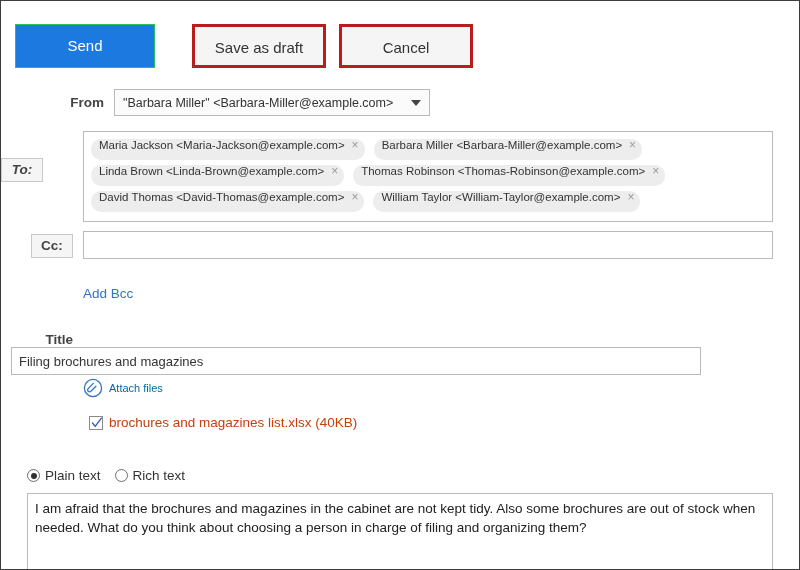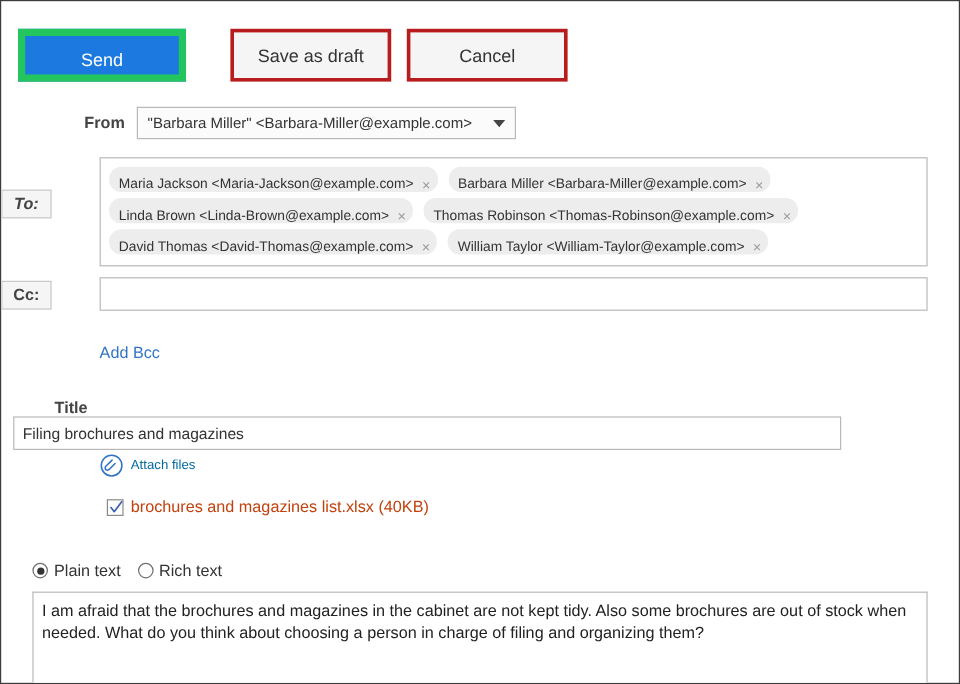--- a/index.html
+++ b/index.html
@@ -43,21 +43,21 @@
     line-height: 42px;
     text-align: center;
     cursor: pointer;
     user-select: none;
     padding: 0;
   }
   .btn-send {
     width: 140px;
     background: #1b79e0;
     color: #ffffff;
-    border: 6px solid #22c55e;
+    border: 1px solid #22c55e;
   }
   .btn-plain {
     background: #f5f5f5;
     color: #333333;
     border: 3px solid #b91c1c;
   }
   .btn-draft { width: 134px; margin-left: 37px; }
   .btn-cancel { width: 134px; margin-left: 13px; }
 
   
@@ -120,42 +120,42 @@
     box-sizing: border-box;
     width: 690px;
     min-height: 80px;
     background: #ffffff;
     border: 1px solid #b9b9b9;
     padding: 5px 4px 6px 4px;
   }
   .chips { display: flex; flex-wrap: wrap; }
   .chip {
     display: flex;
-    align-items: flex-end;
+    align-items: flex-start;
     background: #ededed;
     border-radius: 10px;
     height: 21px;
     margin: 2px 6px 3px 3px;
     padding: 0 6px 0 8px;
     font-size: 11.5px;
     color: #333333;
     white-space: nowrap;
     cursor: default;
   }
   .chip .x {
     margin-left: 7px;
     color: #9a9a9a;
     font-size: 12px;
     line-height: 12px;
     cursor: pointer;
   }
 
   
   .cc-row { left: 0; top: 230px; width: 798px; }
-  .cc-label-wrap { width: 72px; display: flex; padding-top: 3px; }
+  .cc-label-wrap { width: 72px; display: flex; justify-content: flex-end; padding-top: 3px; }
   .label-cc { width: 42px; height: 24px; line-height: 22px; }
   .cc-box {
     margin-left: 10px;
     box-sizing: border-box;
     width: 690px;
     height: 28px;
     background: #ffffff;
     border: 1px solid #b9b9b9;
   }
 

